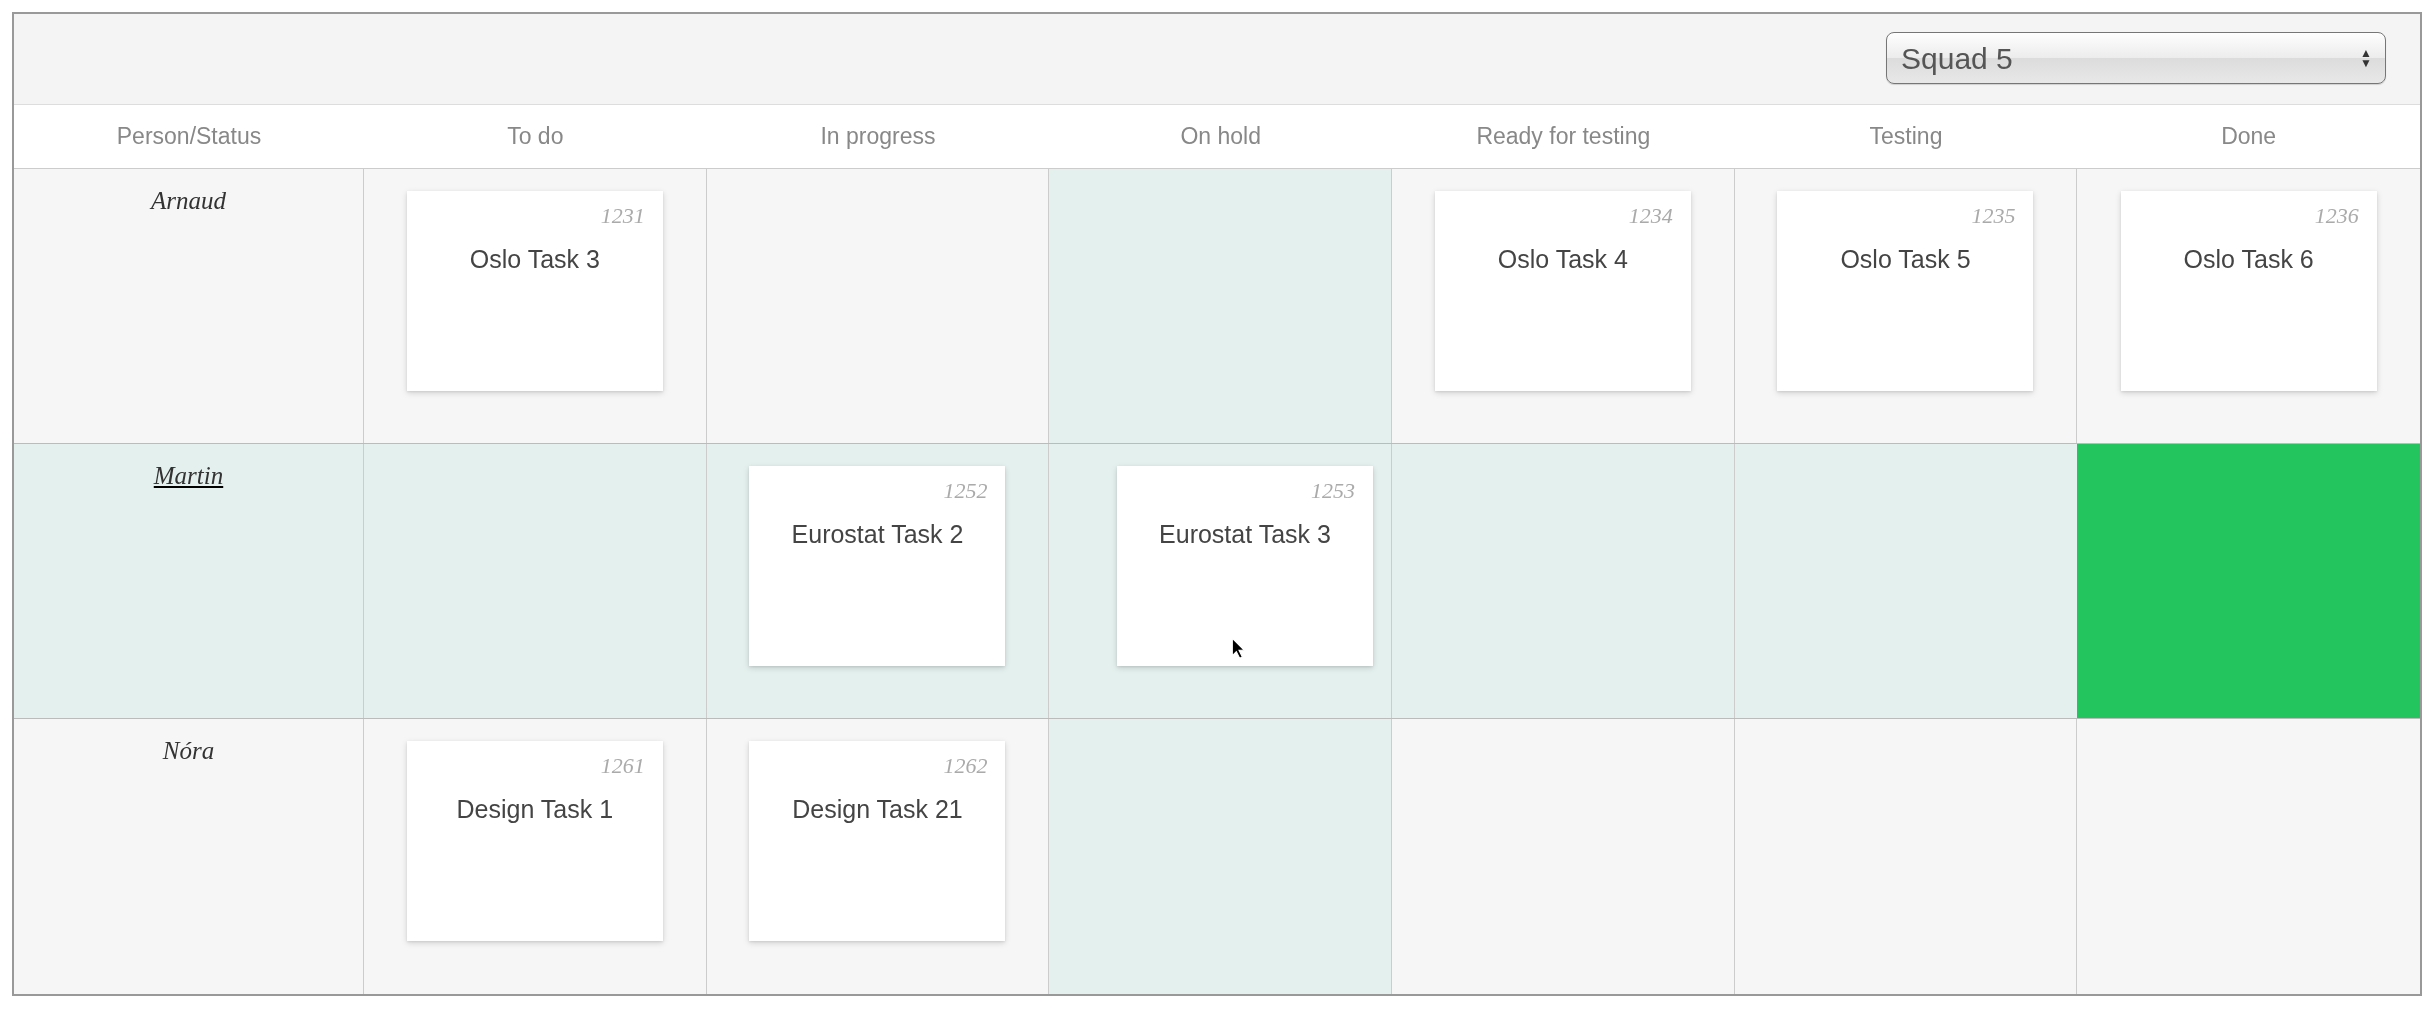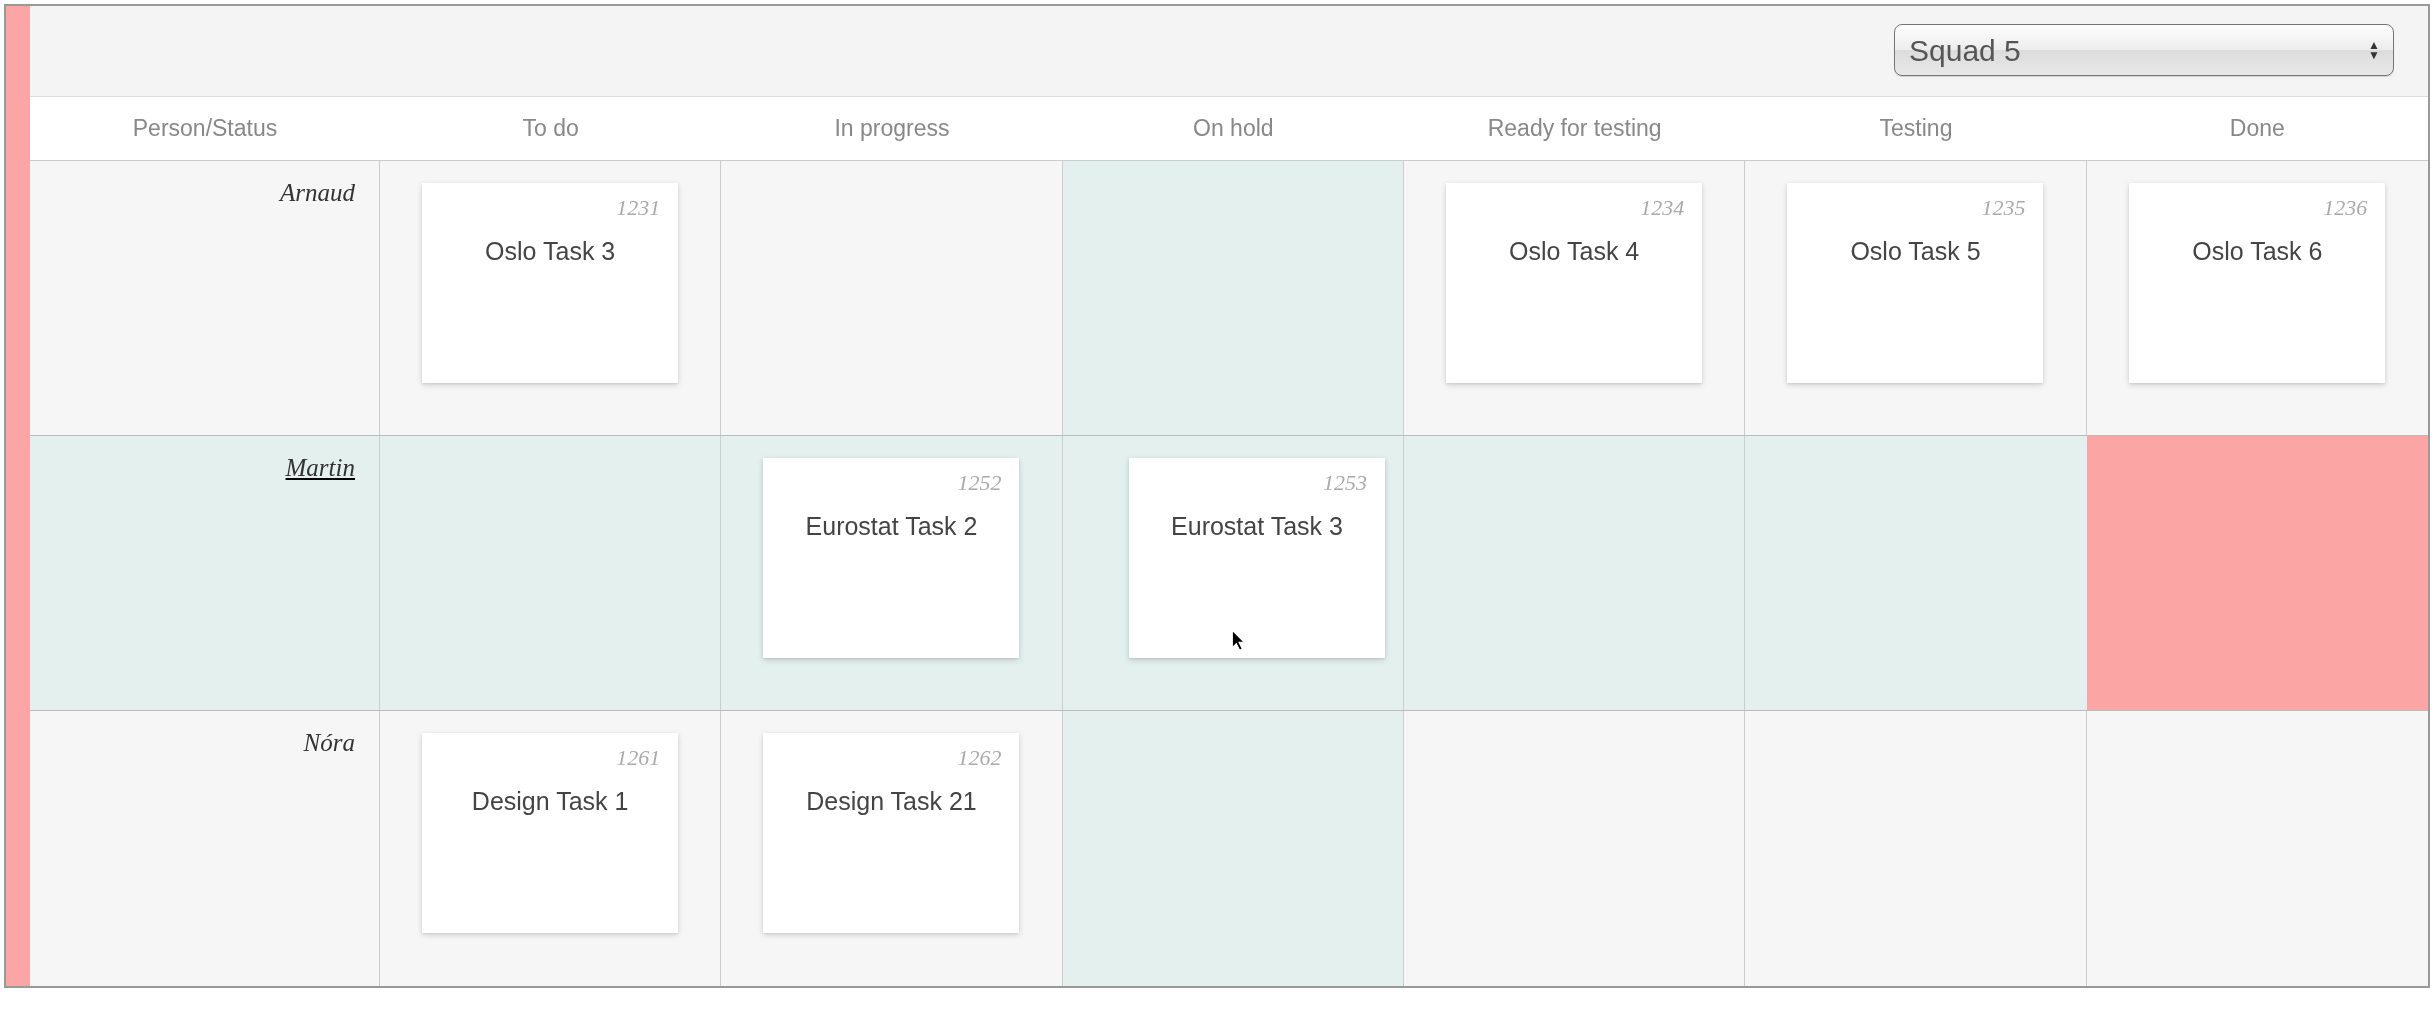--- a/index.html
+++ b/index.html
@@ -7,24 +7,23 @@
       margin: 0;
       padding: 0;
     }
     body {
       font-family: -apple-system, BlinkMacSystemFont, "Segoe UI", Helvetica, Arial, sans-serif;
       background: #ffffff;
       padding: 0;
     }
     .board {
       border: 2px solid #999;
-      margin: 4px;
-      background: #fca5a5;
+      margin: 12px;
+      background: #22c55e;
       overflow: hidden;
-      padding-left: 24px;
     }
     .toolbar {
       display: flex;
       justify-content: flex-end;
       align-items: center;
       padding: 18px 34px 20px 34px;
       background: #f4f4f4;
     }
     .squad-select {
       width: 500px;
@@ -103,21 +102,21 @@
       border-right: none;
     }
     .cell.onhold {
       background: #e4f0ee;
     }
     .body-row.alt .cell.onhold {
       background: #e4f0ee;
       align-items: flex-end;
     }
     .person-cell {
-      align-items: flex-end;
+      align-items: center;
       padding: 18px 24px;
     }
     .person-name {
       font-size: 25px;
       color: #333;
       font-style: italic;
       font-family: Georgia, "Times New Roman", serif;
       font-weight: 400;
     }
     .card {

